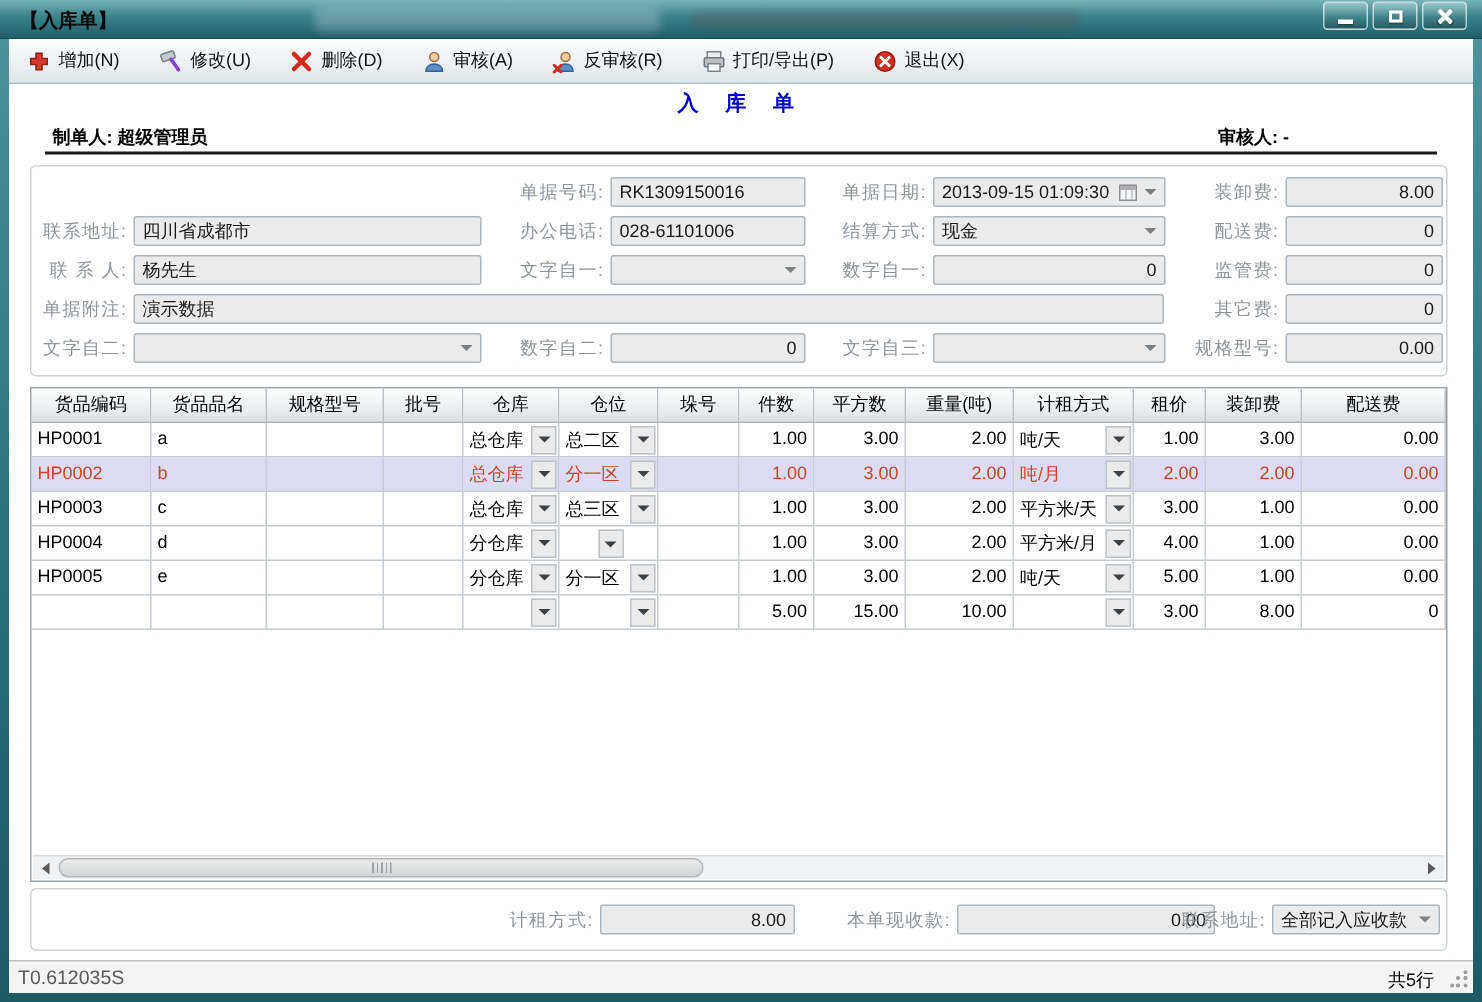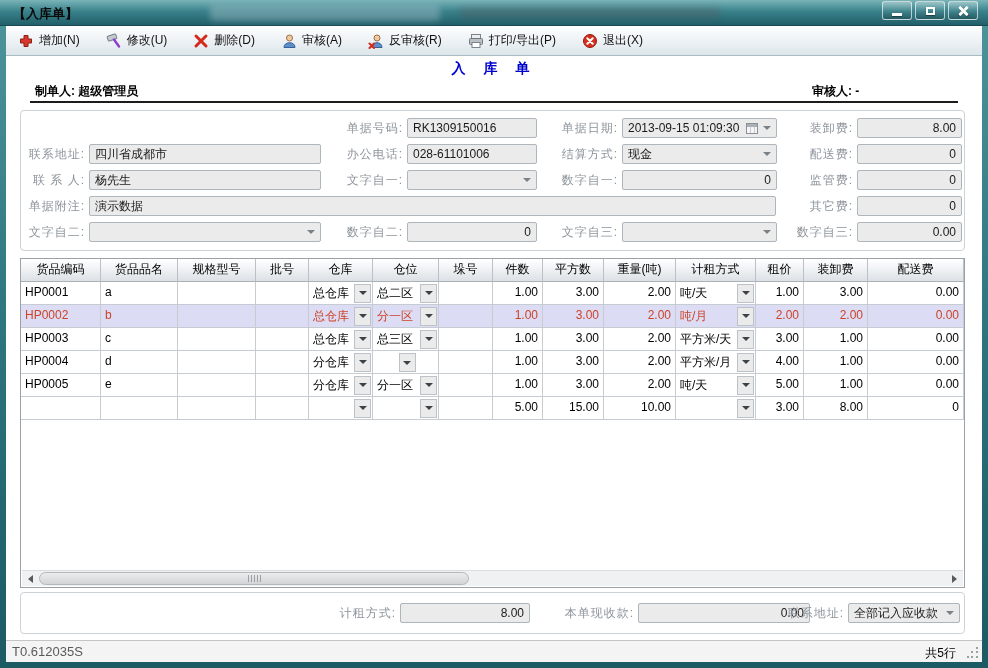--- a/index.html
+++ b/index.html
@@ -304,21 +304,21 @@
           </span>
       </div>
       <div class="field" style="left:550px;top:166px;">
         <span class="flabel lw3">文字自三:</span>
         <span class="fbox bw3">
             <span class="fval"></span>
             <span class="arrow"></span>
           </span>
       </div>
       <div class="field" style="left:784px;top:166px;">
-        <span class="flabel lw4">数字自三:</span>
+        <span class="flabel lw4">规格型号:</span>
         <span class="fbox bw4 num">
             <span class="fval">0.00</span>
           </span>
       </div>
 
       <div class="grid" id="grid">
           <div class="grow ghead">
             <div class="gcell" style="width: 80px;">货品编码</div>
             <div class="gcell" style="width: 77px;">货品品名</div>
             <div class="gcell" style="width: 78px;">规格型号</div>

